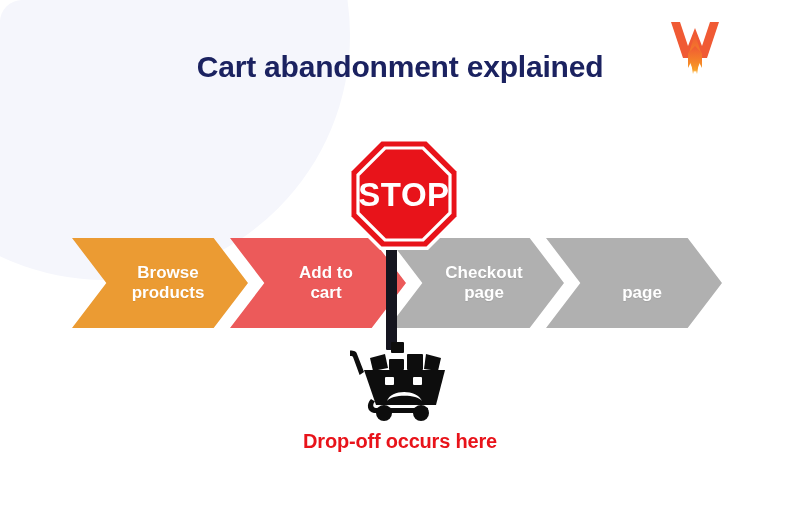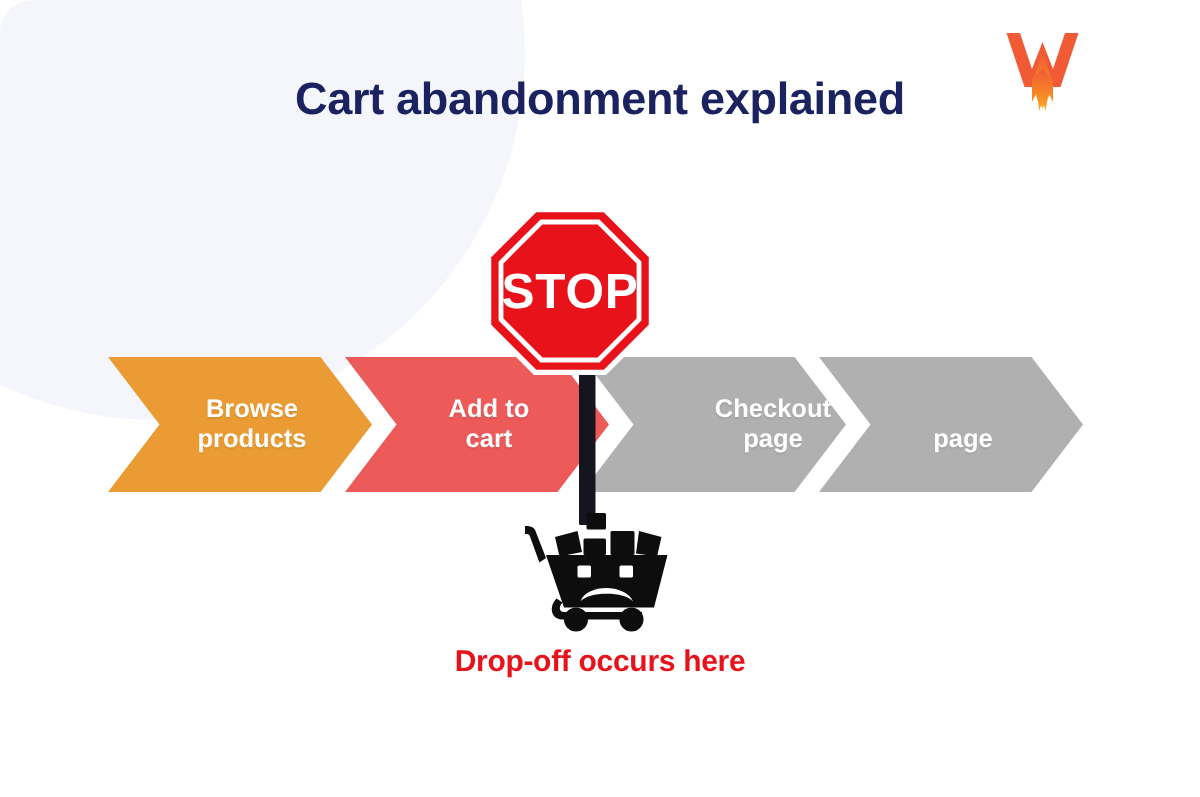--- a/index.html
+++ b/index.html
@@ -85,37 +85,37 @@
   .chev .clabel {
     color: #ffffff;
     font-size: 17px;
     font-weight: bold;
     line-height: 1.18;
     text-align: center;
     text-shadow: 0 1px 1px rgba(0,0,0,0.08);
   }
   .chev-0 { left: 0px;   }
   .chev-1 { left: 158px; }
-  .chev-2 { left: 316px; justify-content: flex-end; }
+  .chev-2 { left: 316px; }
   .chev-3 { left: 474px; }
 
   
   .signpost {
     position: absolute;
     left: 386px;
     top: 218px;
     width: 11px;
     height: 132px;
     background: #15151f;
     z-index: 3;
     border-radius: 1px;
   }
   .stopsign {
     position: absolute;
-    left: 322px;
+    left: 346px;
     top: 136px;
     width: 116px;
     height: 116px;
     z-index: 6;
   }
 
   
   .sadcart {
     position: absolute;
     left: 344px;

